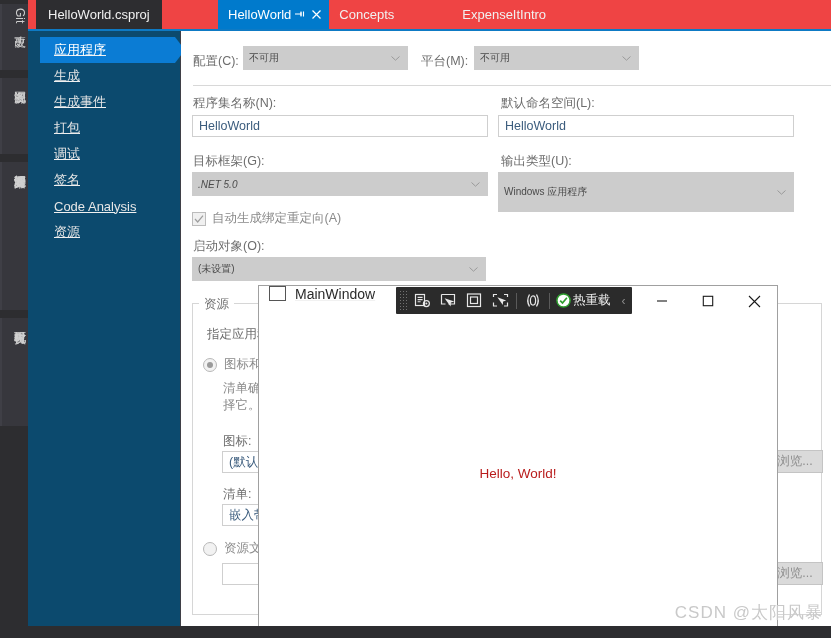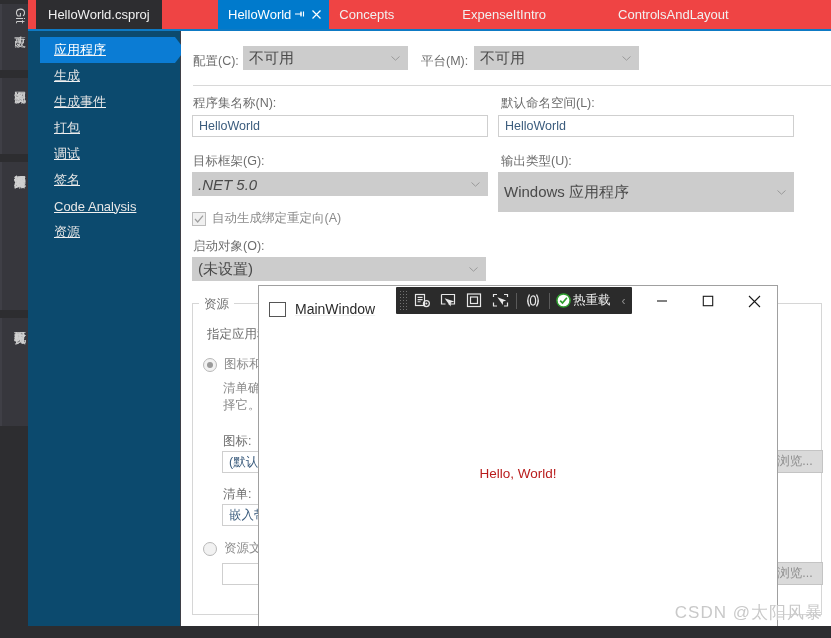--- a/index.html
+++ b/index.html
@@ -158,21 +158,21 @@
     position: absolute;
     font-size: 12.5px;
     color: #6d6d6d;
     white-space: nowrap;
   }
   .combo {
     position: absolute;
     background: #cccccc;
     border: none;
     color: #4a4a4a;
-    font-size: 15px;
+    font-size: 10px;
     display: flex;
     align-items: center;
     padding-left: 6px;
     box-sizing: border-box;
   }
   .combo .arrow {
     position: absolute;
     right: 8px;
     top: 50%;
     margin-top: -2px;
@@ -279,21 +279,21 @@
     background: #ffffff;
     border: 1px solid #a0a0a0;
     box-shadow: 0 0 0 0 rgba(0,0,0,0);
     box-sizing: border-box;
   }
   .mw-titlebar {
     position: relative;
     height: 31px;
     background: #ffffff;
     display: flex;
-    align-items: flex-end;
+    align-items: flex-start;
     text-decoration: underline;
   }
   .mw-appicon {
     width: 15px; height: 13px;
     border: 1.5px solid #555;
     margin-left: 10px;
     background: #fff;
     flex: none;
   }
   .mw-title {
@@ -439,23 +439,20 @@
         </span>
       </div>
       <div class="tool-tab">
         <span>Concepts</span>
       </div>
       <div class="spacer-tab"></div>
       <div class="tool-tab">
         <span>ExpenseItIntro</span>
       </div>
       <div class="spacer-tab2"></div>
-      <div class="tool-tab">
-        <span>ControlsAndLayout</span>
-      </div>
     </div>
   </div>
   <div class="doc-underline"></div>
 
   <div class="propnav">
     <div class="propnav-gap"></div>
     <div class="propnav-item selected">
       <span>应用程序</span>
     </div>
     <div class="propnav-item">

